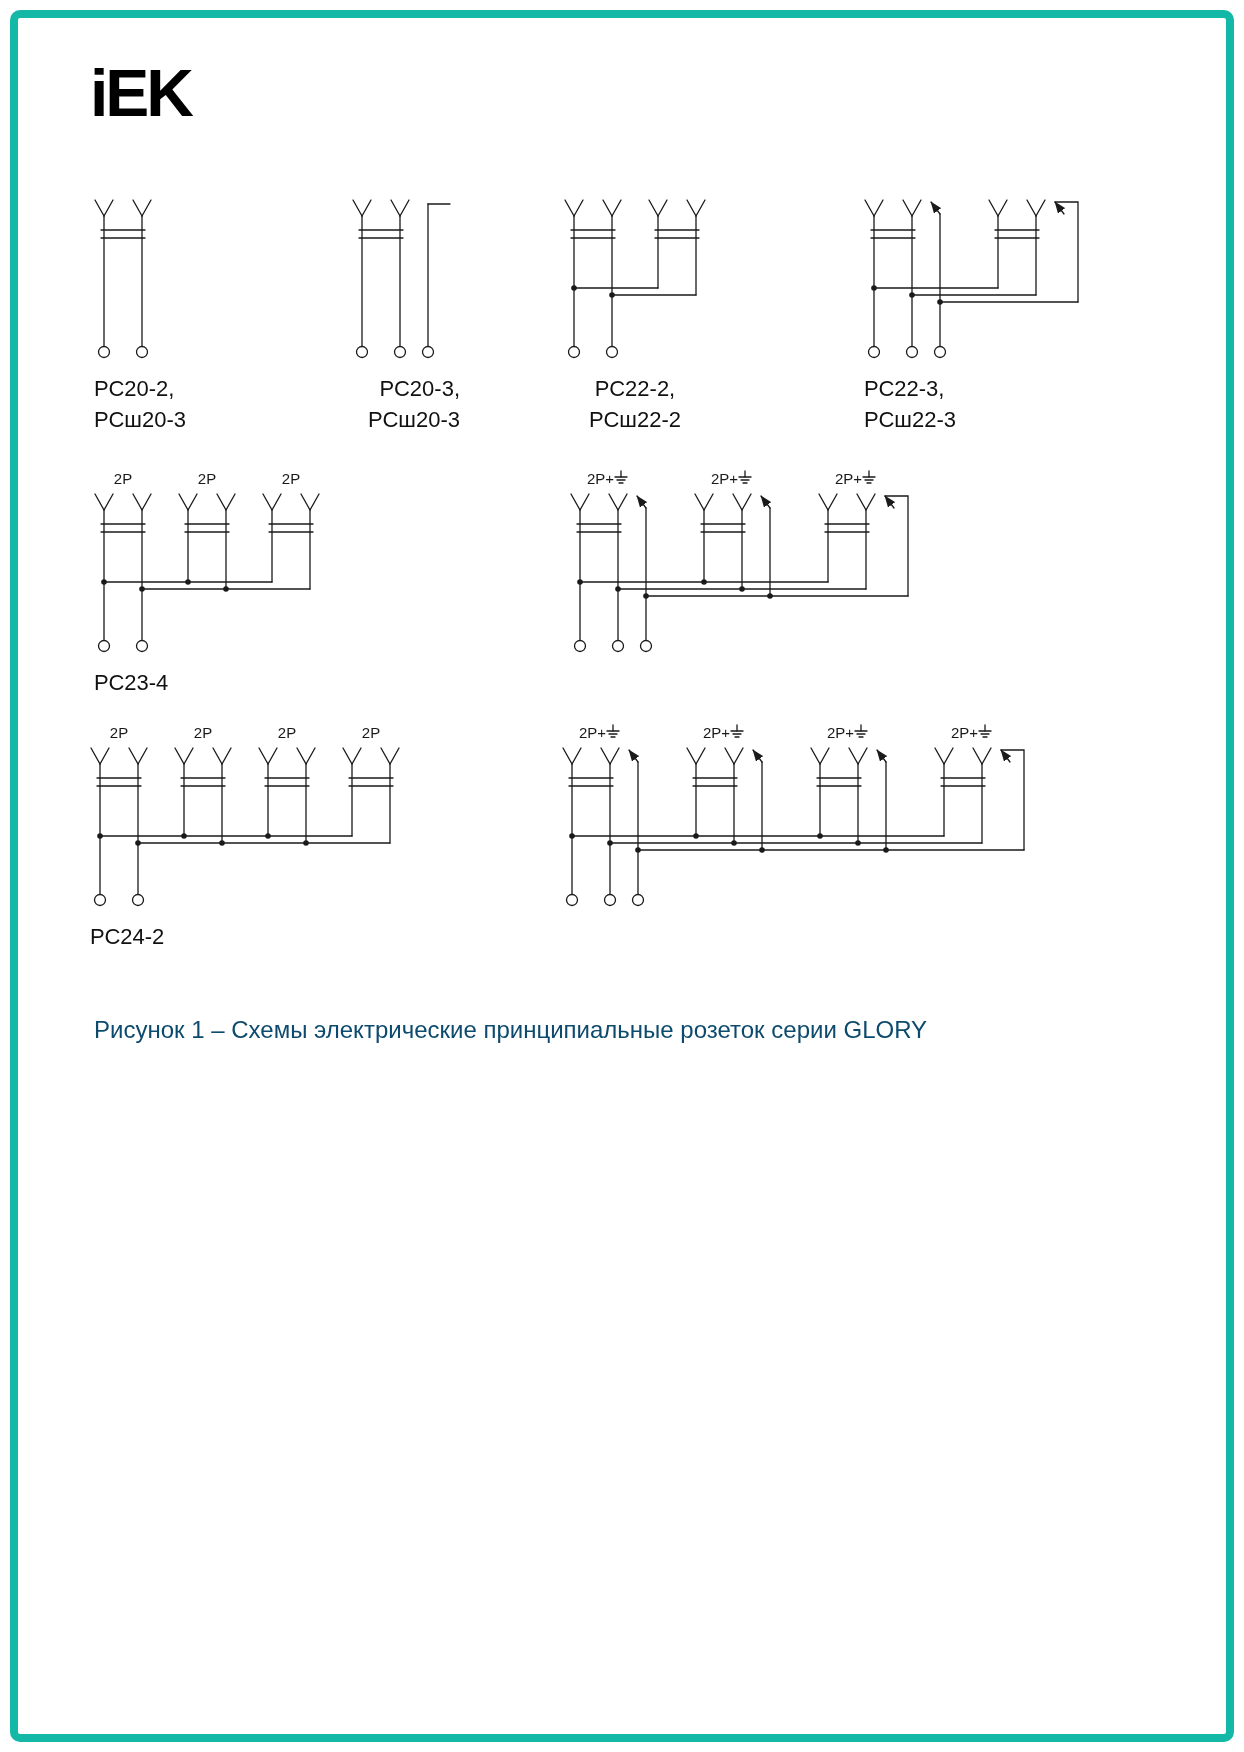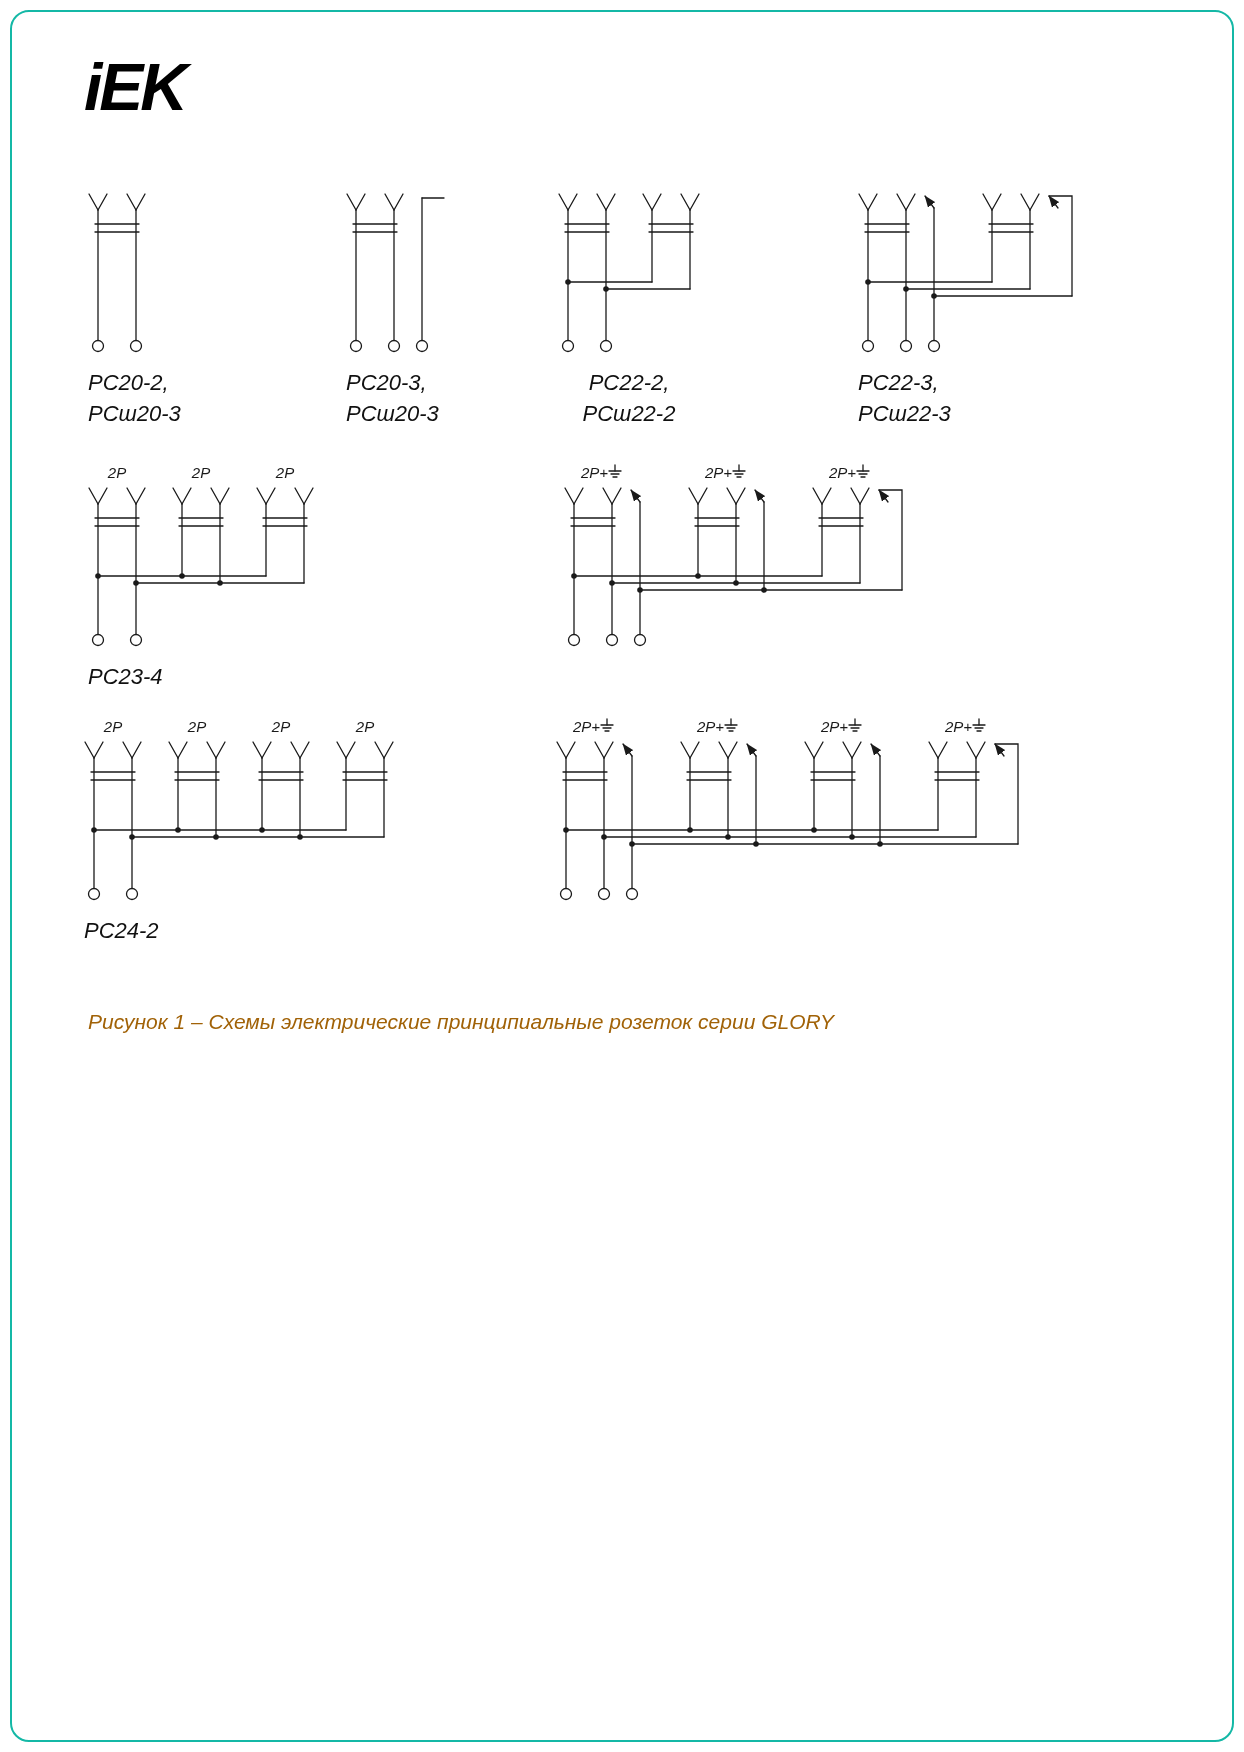--- a/index.html
+++ b/index.html
@@ -3,40 +3,40 @@
 <meta charset="utf-8">
 <style>
   * { margin:0; padding:0; box-sizing:border-box; }
   html,body { background:#ffffff; }
   body {
     width:1244px; height:1752px; position:relative;
     font-family:"Liberation Sans", sans-serif; color:#111;
   }
   .page {
     position:absolute; left:10px; top:10px; right:10px; bottom:10px;
-    border:2px solid #14b8a6; border-radius:19px; background:#fff;font-style:italic;
+    border:8px solid #14b8a6; border-radius:10px; background:#fff;
   }
   .logo {
     position:absolute; left:72px; top:42px;
     font-size:66px; font-weight:900; letter-spacing:-3px; color:#000;
     line-height:1;
   }
   .diagram { position:absolute; }
   .diagram svg { display:block; }
   .dlabel {
     margin-top:12px; margin-left:4px;
     font-size:22px; line-height:1.4; color:#111; white-space:nowrap;
   }
   .caption {
     position:absolute; left:76px; top:998px;
-    font-size:21px; color:#a16207; white-space:nowrap;
+    font-size:24px; color:#0c4a6e; white-space:nowrap;
   }
   
   .d-pc20-2 { left:72px;  top:172px; }
-  .d-pc20-3 { left:330px; top:172px; }
+  .d-pc20-3 { left:330px; top:172px;text-align:right; }
   .d-pc22-2 { left:542px; top:172px;text-align:center; }
   .d-pc22-3 { left:842px; top:172px; }
   .d-pc23-2 { left:72px;  top:450px; }
   .d-pc23-3 { left:548px; top:450px; }
   .d-pc24-2 { left:68px;  top:704px; }
   .d-pc24-3 { left:540px; top:704px; }
 </style>
 </head>
 <body>
 

